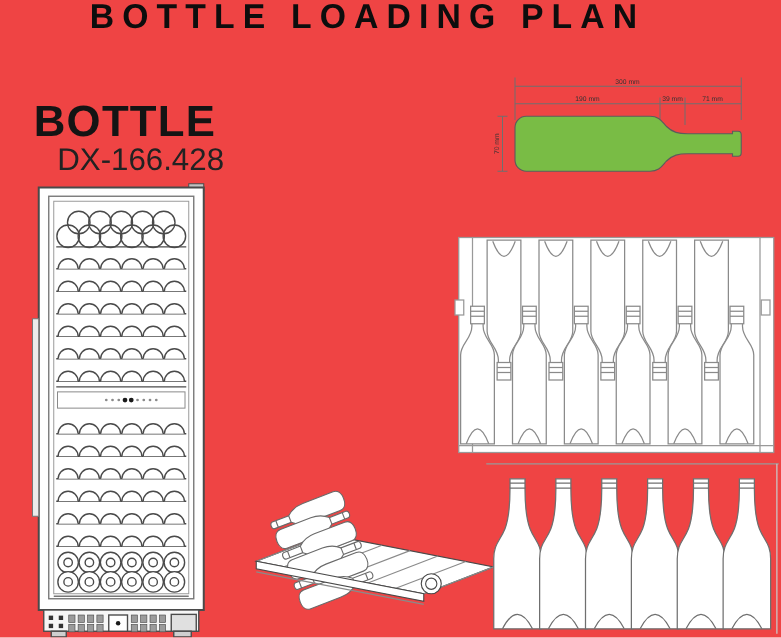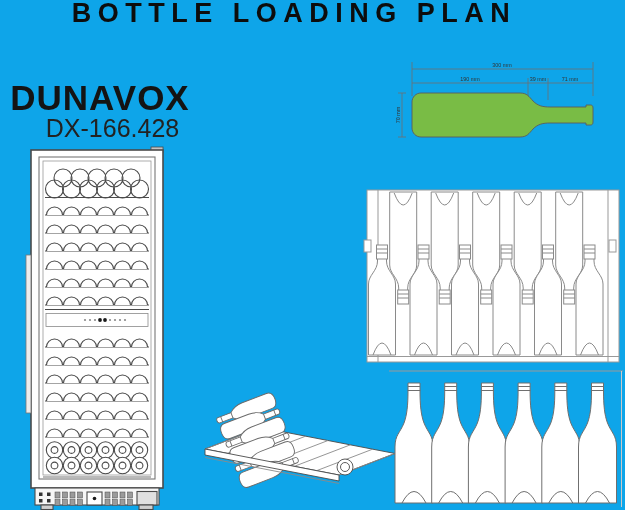--- a/index.html
+++ b/index.html
@@ -1,35 +1,35 @@
 <!DOCTYPE html>
 <html><head>
 <meta charset="utf-8">
 <style>
   html,body{margin:0;padding:0;background:#fff;}
-  .page{position:relative;width:625px;height:510px;background:#0ea5e9;overflow:hidden;
+  .page{position:relative;width:625px;height:510px;background:#ef4444;overflow:hidden;
         font-family:"Liberation Sans",sans-serif;}
   .abs{position:absolute;}
   .title{left:0;top:-2px;width:588px;text-align:center;font-size:27px;font-weight:bold;
          letter-spacing:6.5px;color:#0d0d0d;transform:scaleY(1.02);white-space:nowrap;}
   .brand{left:0;top:78px;width:200px;text-align:center;font-size:35px;font-weight:bold;
          letter-spacing:1px;color:#141414;white-space:nowrap;}
   .model{left:0;top:114px;width:225px;text-align:center;font-size:25px;color:#222;}
   .caption{left:393px;top:147px;width:232px;text-align:center;font-size:10.5px;
            font-weight:bold;color:#333;}
   svg{position:absolute;overflow:visible;}
   svg text{font-family:"Liberation Sans",sans-serif;fill:#333;}
 </style>
 </head>
 <body>
 
 <div class="page">
 
   <div class="abs title">BOTTLE LOADING PLAN</div>
-  <div class="abs brand">DUNAVOX</div>
+  <div class="abs brand">BOTTLE</div>
   <div class="abs model">DX-166.428</div>
 
   <svg style="left:25px;top:147px;" width="145" height="363" viewBox="0 0 145 363">
     <defs id="cooler-defs">
       <path id="arch" d="M -8 0 A 8 8 0 0 1 8 0" fill="#fff"></path>
       <g id="donut">
           <circle r="8.2" fill="#fff"></circle>
           <circle r="3.4" fill="#fff"></circle>
         </g>
     <g id="arch-row">

